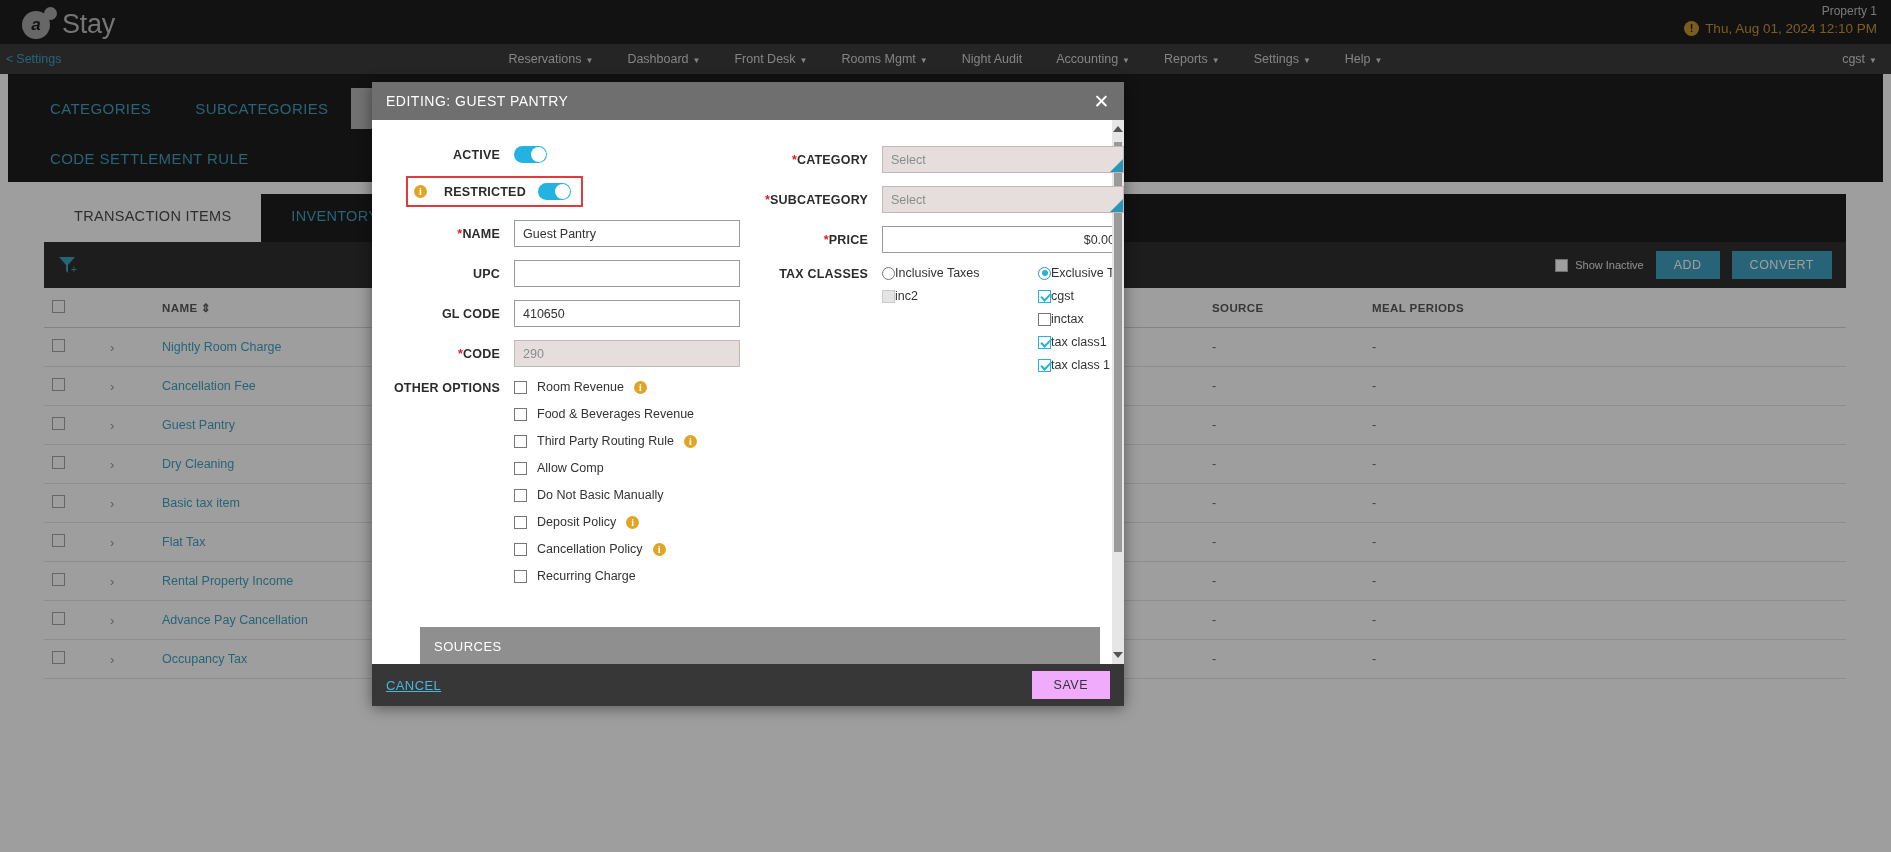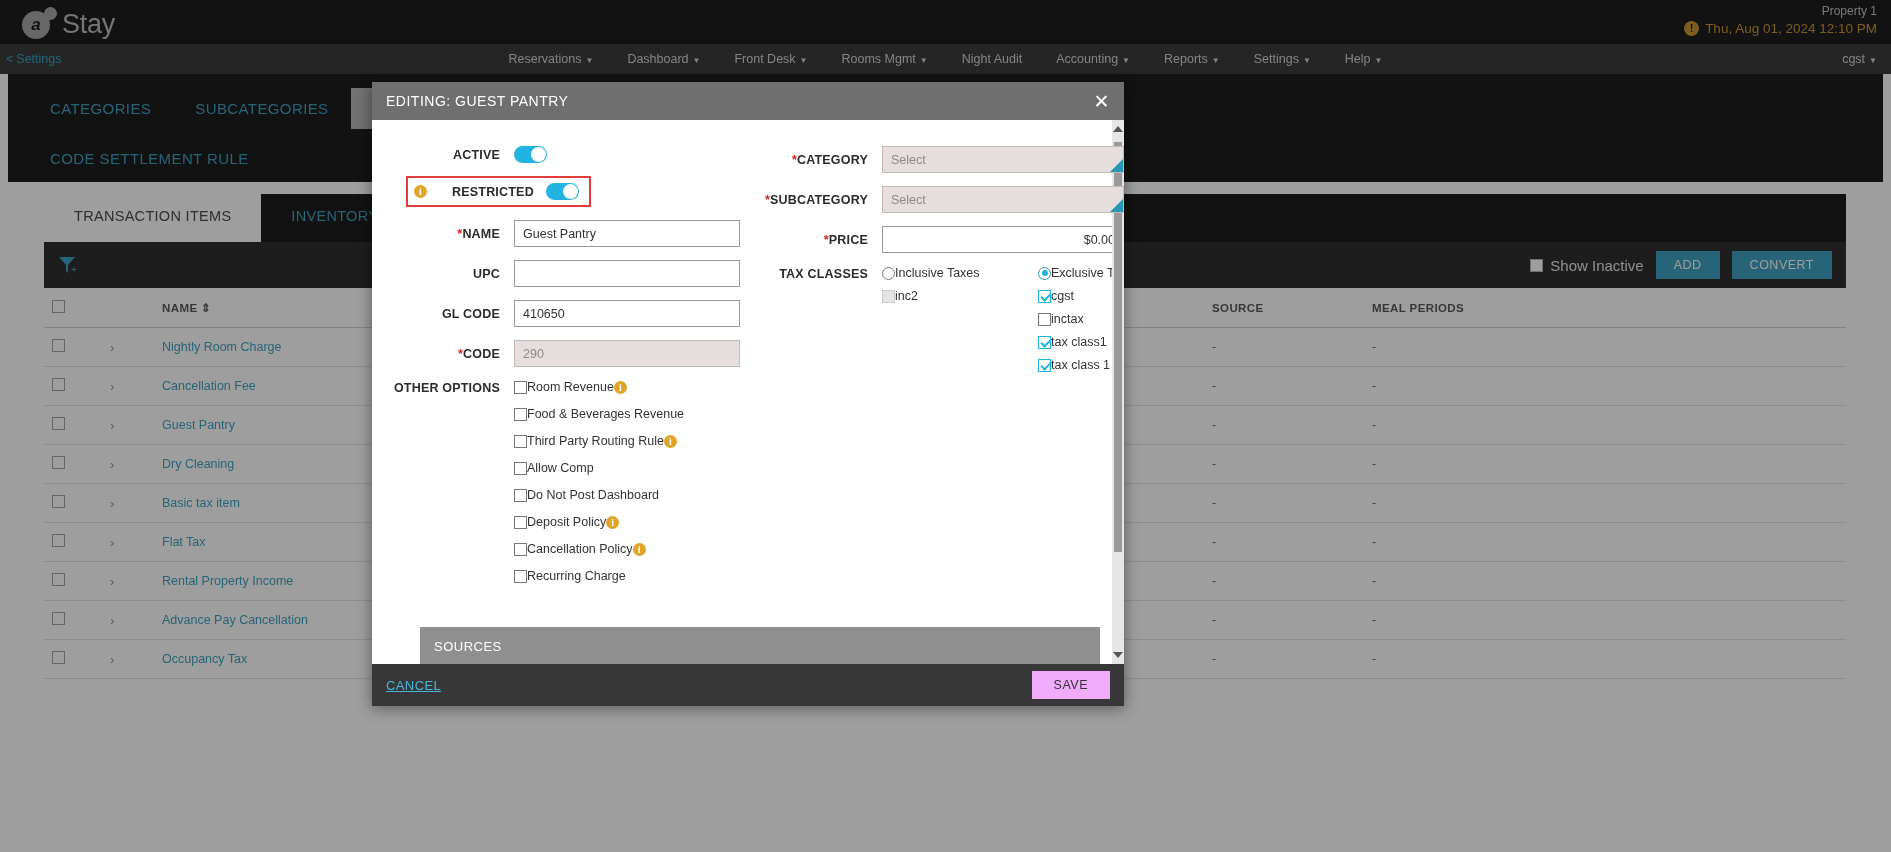--- a/index.html
+++ b/index.html
@@ -81,21 +81,21 @@
   .toolbar {
     height:46px; background:#151515; display:flex; align-items:center;
     padding:0 14px; gap:12px;
   }
   .funnel { width:22px; height:20px; position:relative; cursor:pointer;}
   .search-box {
     width:270px; height:24px; background:#dcdcdc; border:none; padding:0 8px;
     font-size:12.5px; color:#666; font-family:"Liberation Sans", sans-serif;
   }
   .tb-right { margin-left:auto; display:flex; align-items:center; gap:12px; }
-  .show-inactive { display:flex; align-items:center; gap:7px; color:#e2e2e2; font-size:15px; }
+  .show-inactive { display:flex; align-items:center; gap:7px; color:#e2e2e2; font-size:11px; }
   .cb-w { width:13px; height:13px; background:#fff; border:1px solid #aaa; }
   .btn-blue {
     background:#2796b8; color:#fff; border:none; font-size:12.5px; padding:7px 18px;
     cursor:pointer; font-family:"Liberation Sans", sans-serif; letter-spacing:.5px;
   }
 
   table.items { width:100%; border-collapse:collapse; background:#fff; }
   table.items th {
     text-align:left; font-size:11.5px; color:#444; font-weight:bold;
     padding:12px 8px; letter-spacing:.4px; border-bottom:1px solid #d0d0d0;
@@ -176,21 +176,21 @@
   .hl-box .lbl { width:auto; padding-right:12px; }
 
   .cb { width:13px; height:13px; border:1px solid #767676; background:#fff;
         display:inline-block; position:relative; cursor:pointer; flex:none;}
   .cb.on { background:#fff; border-color:#22b3e0; }
   .cb.on:after {
     content:""; position:absolute; left:3.5px; top:0.5px; width:4px; height:8px;
     border:solid #22b3e0; border-width:0 2px 2px 0; transform:rotate(45deg);
   }
   .cb.gray { background:#e4e4e4; border-color:#cacaca; }
-  .opt-row { display:flex; align-items:center; margin-bottom:13px; font-size:12.5px; color:#333;}
+  .opt-row { display:flex; align-items:center; gap:10px; margin-bottom:13px; font-size:12.5px; color:#333;}
 
   .radio {
     width:13px; height:13px; border-radius:50%; border:1.5px solid #777;
     display:inline-block; position:relative; flex:none; cursor:pointer;
   }
   .radio.on { border-color:#2796b8; }
   .radio.on:after {
     content:""; position:absolute; left:2.5px; top:2.5px; width:6px; height:6px;
     border-radius:50%; background:#22b3e0;
   }
@@ -398,21 +398,21 @@
           <div class="row">
             <div class="lbl">ACTIVE</div>
             <div class="toggle">
                 <div class="knob"></div>
               </div>
           </div>
 
           <div class="row" style="margin-left:28px;">
             <div class="hl-box">
               <span class="info-ico">i</span>
-              <div class="lbl" style="padding-left:25px;">RESTRICTED</div>
+              <div class="lbl" style="padding-left:17px;">RESTRICTED</div>
               <div class="toggle">
                   <div class="knob"></div>
                 </div>
             </div>
           </div>
 
           <div class="row">
             <div class="lbl"><span class="req">*</span><span>NAME</span></div>
             <input class="inp" value="Guest Pantry" style="">
           </div>
@@ -448,21 +448,21 @@
                   <span class="cb"></span>
                   <span>Third Party Routing Rule</span>
                   <span class="info-ico">i</span>
                 </div>
                 <div class="opt-row">
                   <span class="cb"></span>
                   <span>Allow Comp</span>
                 </div>
                 <div class="opt-row">
                   <span class="cb"></span>
-                  <span>Do Not Post Dashboard</span>
+                  <span>Do Not Basic Manually</span>
                 </div>
                 <div class="opt-row">
                   <span class="cb"></span>
                   <span>Deposit Policy</span>
                   <span class="info-ico">i</span>
                 </div>
                 <div class="opt-row">
                   <span class="cb"></span>
                   <span>Cancellation Policy</span>
                   <span class="info-ico">i</span>

